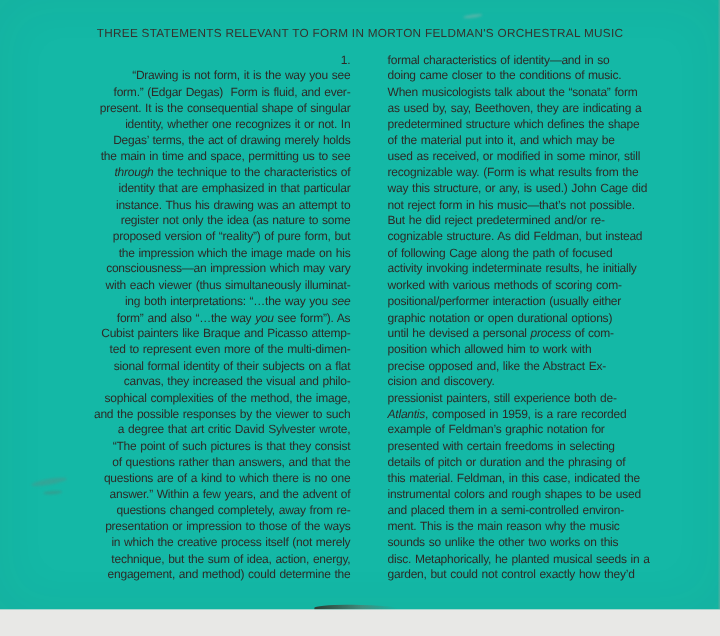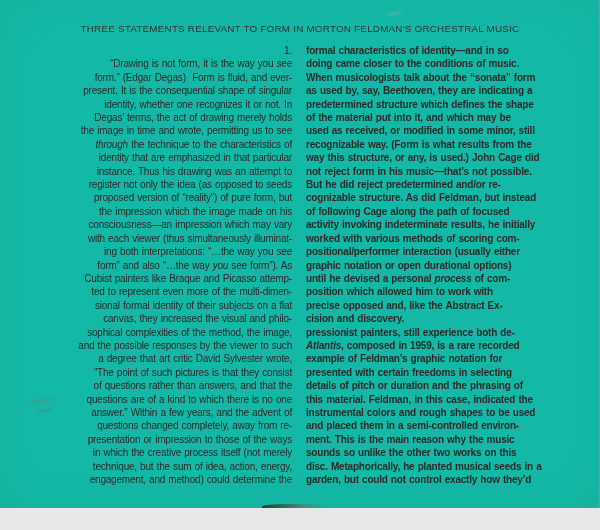--- a/index.html
+++ b/index.html
@@ -38,24 +38,23 @@
   }
   .col .line {
     white-space: pre;
   }
   .col-left {
     left: 50px;
     width: 242px;
     text-align: right;
   }
   .col-right {
-    left: 306px;
+    left: 323px;
     width: 250px;
     text-align: left;
-    font-weight: bold;
   }
   .col i {
     font-style: italic;
     text-align: right;
   }
   
   .bottom-smudge {
     position: absolute;
     left: 262px;
     bottom: 0;
@@ -113,25 +112,25 @@
 <div class="page">
   <div class="title">THREE STATEMENTS RELEVANT TO FORM IN MORTON FELDMAN'S ORCHESTRAL MUSIC</div>
 
   <div class="col col-left" id="col-left">
       <div class="line">1.</div>
       <div class="line">“Drawing is not form, it is the way you see</div>
       <div class="line">form.” (Edgar Degas)  Form is fluid, and ever-</div>
       <div class="line">present. It is the consequential shape of singular</div>
       <div class="line">identity, whether one recognizes it or not. In</div>
       <div class="line">Degas’ terms, the act of drawing merely holds</div>
-      <div class="line">the image in time and wrote, permitting us to see</div>
+      <div class="line">the main in time and space, permitting us to see</div>
       <div class="line"><i>through</i> the technique to the characteristics of</div>
       <div class="line">identity that are emphasized in that particular</div>
       <div class="line">instance. Thus his drawing was an attempt to</div>
-      <div class="line">register not only the idea (as opposed to seeds</div>
+      <div class="line">register not only the idea (as nature to some</div>
       <div class="line">proposed version of “reality”) of pure form, but</div>
       <div class="line">the impression which the image made on his</div>
       <div class="line">consciousness—an impression which may vary</div>
       <div class="line">with each viewer (thus simultaneously illuminat-</div>
       <div class="line">ing both interpretations: “…the way you <i>see</i></div>
       <div class="line">form” and also “…the way <i>you</i> see form”). As</div>
       <div class="line">Cubist painters like Braque and Picasso attemp-</div>
       <div class="line">ted to represent even more of the multi-dimen-</div>
       <div class="line">sional formal identity of their subjects on a flat</div>
       <div class="line">canvas, they increased the visual and philo-</div>

